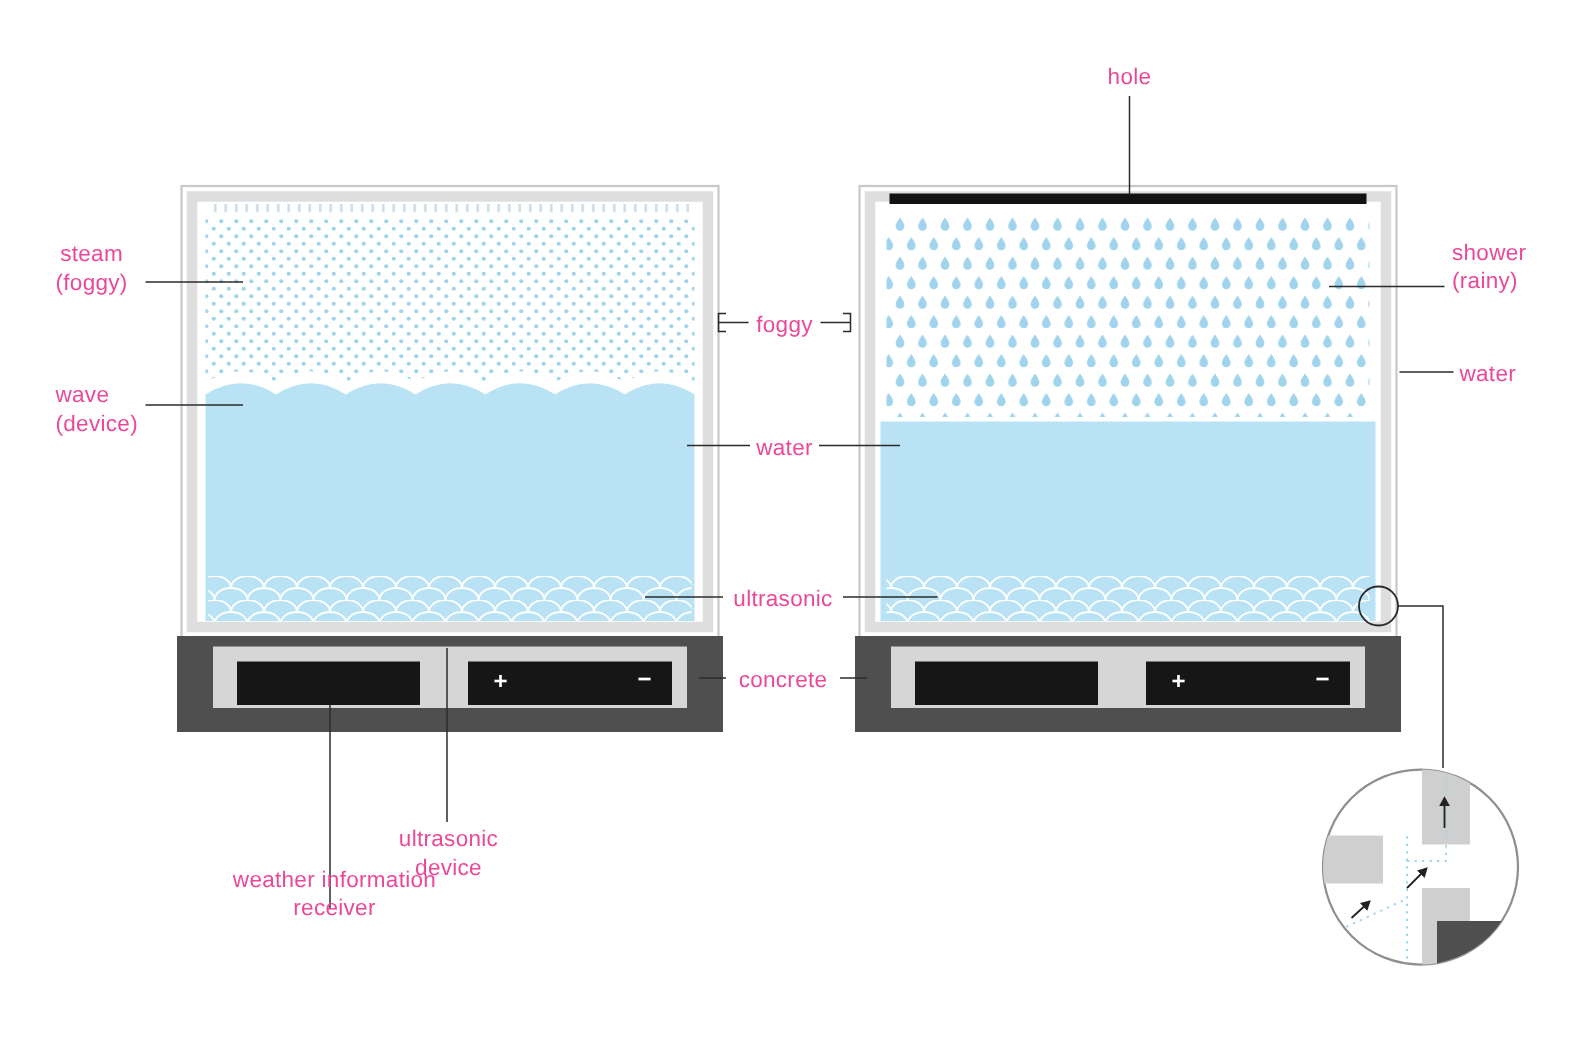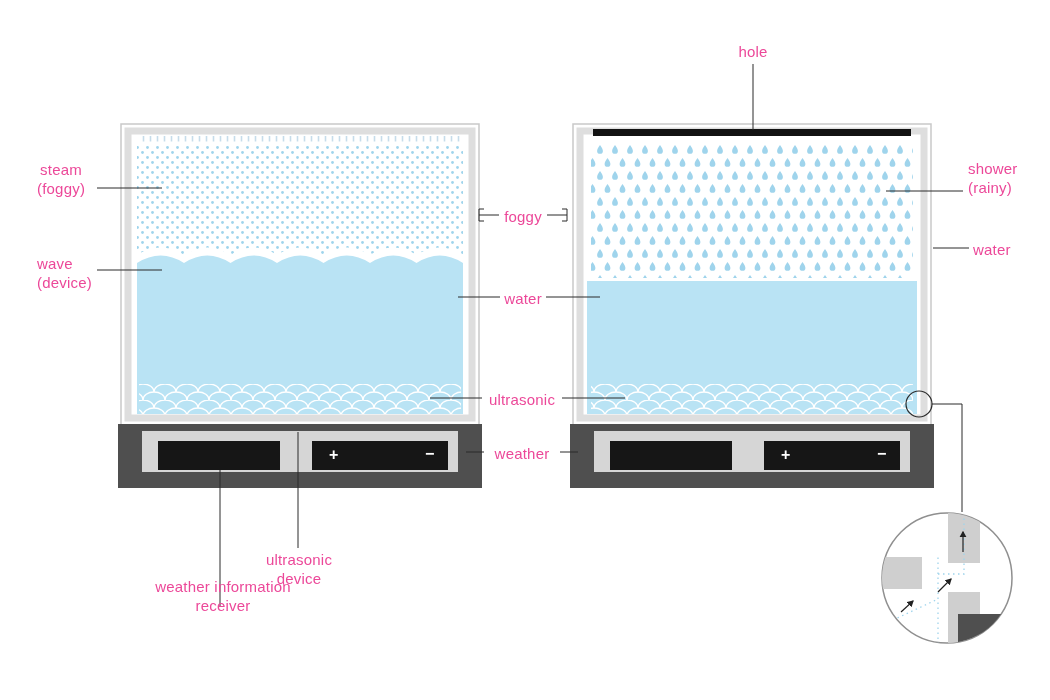--- a/index.html
+++ b/index.html
@@ -120,21 +120,21 @@
   </g>
 </svg>
 
 <div class="lbl" style="left:37px;top:160px;text-align:center;">steam
 (foggy)</div>
 <div class="lbl" style="left:37px;top:254px;">wave
 (device)</div>
 <div class="lbl center" style="left:500px;top:207px;width:46px;">foggy</div>
 <div class="lbl center" style="left:503px;top:289px;width:40px;">water</div>
 <div class="lbl center" style="left:484px;top:390px;width:76px;">ultrasonic</div>
-<div class="lbl center" style="left:486px;top:444px;width:72px;">weather</div>
+<div class="lbl center" style="left:486px;top:444px;width:72px;">concrete</div>
 <div class="lbl center" style="left:735px;top:42px;width:36px;">hole</div>
 <div class="lbl" style="left:968px;top:159px;">shower
 (rainy)</div>
 <div class="lbl" style="left:973px;top:240px;">water</div>
 <div class="lbl center" style="left:258px;top:550px;width:82px;">ultrasonic
 device</div>
 <div class="lbl center" style="left:143px;top:577px;width:160px;">weather information
 receiver</div>
 
 <div class="sign" style="left:329px;top:447px;">+</div>

